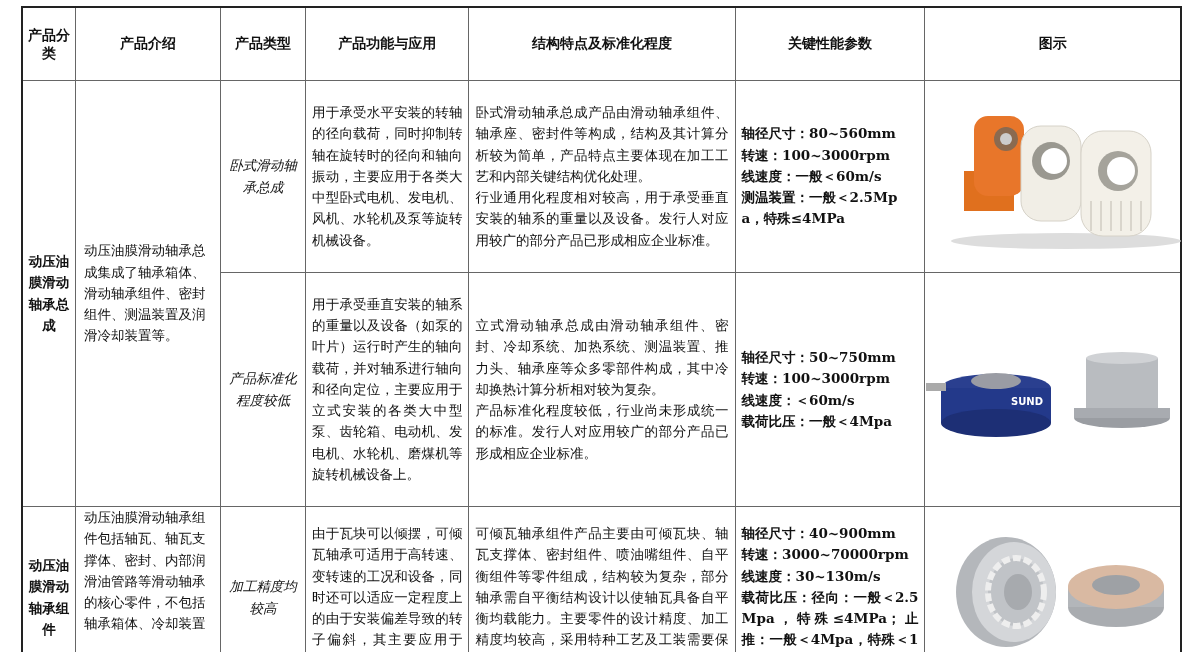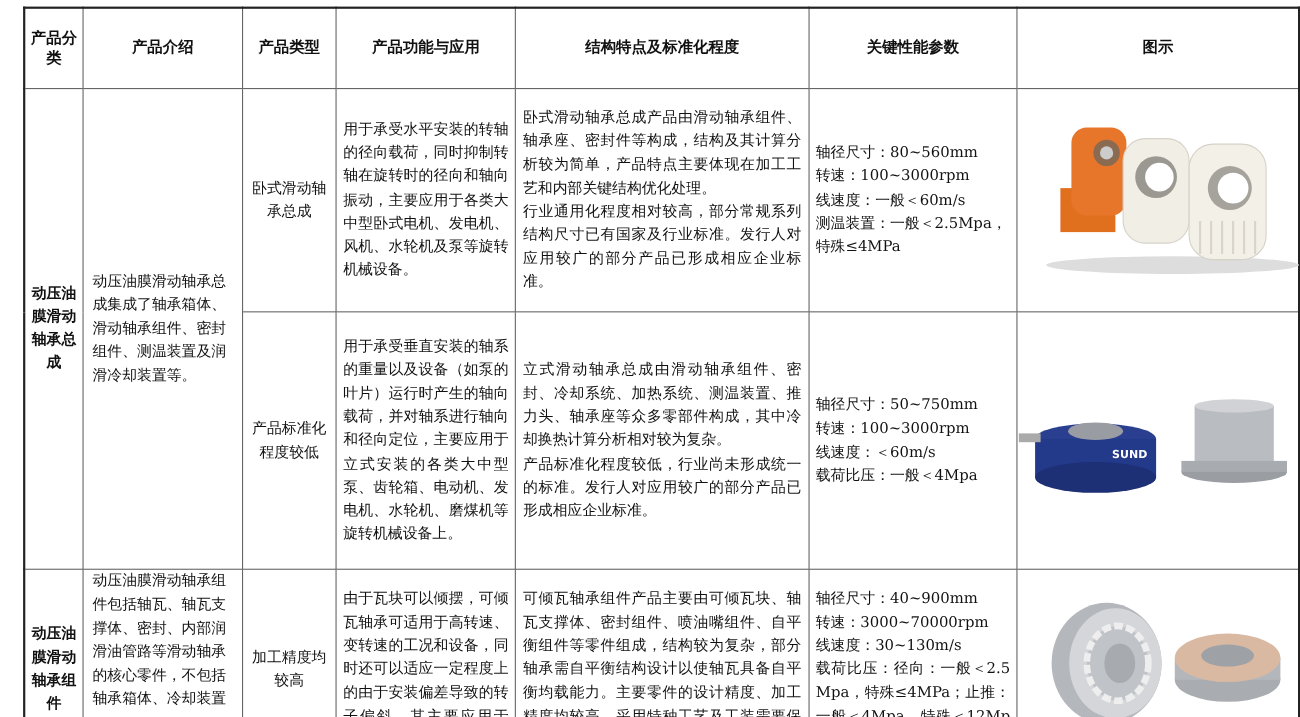--- a/index.html
+++ b/index.html
@@ -3,25 +3,25 @@
 <meta charset="utf-8">
 <style>
   html, body { margin:0; padding:0; background:#fff; }
   body { width:1182px; height:652px; overflow:hidden; position:relative;
          font-family: "DejaVu Serif", "Liberation Serif", serif; color:#111; }
   table { position:absolute; left:21px; top:6px; border-collapse:collapse; table-layout:fixed;
           border-top:2px solid #222; border-bottom:2px solid #222; border-left:2px solid #222; border-right:2px solid #222; }
   td, th { border:1px solid #666; padding:16px 6px; font-size:13.5px; line-height:21.3px; vertical-align:middle; word-break:break-all; }
   th { font-weight:bold; font-size:14px; height:40px; text-align:center; font-family:"DejaVu Sans","Liberation Sans",sans-serif; }
   th.cat { line-height:18px; padding:0 4px; }
-  td.center { text-align:center; }
+  td.center { text-align:center;font-style:italic; }
   td.just { text-align:justify; }
   td.cat { text-align:center; padding:0 4px;font-weight:bold; }
   td.top { vertical-align:top; }
-  .params div { white-space:nowrap; }
+  .params div { white-space:nowrap;font-weight:bold; }
   .imgcell { padding:14px; position:relative; }
   .pic { position:absolute; }
 </style>
 </head>
 <body>
 
 <table>
   <colgroup>
     <col style="width:54px">
       <col style="width:146px">
@@ -42,21 +42,21 @@
     <th>图示</th>
   </tr>
 
   <tr style="height:192px">
     <td class="cat" rowspan="2">动压油膜滑动轴承总成</td>
     <td rowspan="2" style="padding:0 6px 0 8px">动压油膜滑动轴承总成集成了轴承箱体、滑动轴承组件、密封组件、测温装置及润滑冷却装置等。</td>
     <td class="center">卧式滑动轴承总成</td>
     <td class="just">用于承受水平安装的转轴的径向载荷，同时抑制转轴在旋转时的径向和轴向振动，主要应用于各类大中型卧式电机、发电机、风机、水轮机及泵等旋转机械设备。</td>
     <td class="just">
       <div>卧式滑动轴承总成产品由滑动轴承组件、轴承座、密封件等构成，结构及其计算分析较为简单，产品特点主要体现在加工工艺和内部关键结构优化处理。</div>
-      <div>行业通用化程度相对较高，部分常规系列结构尺寸已有国家及行业标准。发行人对应用较广的部分产品已形成相应企业标准。</div>
+      <div>行业通用化程度相对较高，用于承受垂直安装的轴系的重量以及设备。发行人对应用较广的部分产品已形成相应企业标准。</div>
     </td>
     <td class="params">
       <div>轴径尺寸：80~560mm</div>
       <div>转速：100~3000rpm</div>
       <div>线速度：一般＜60m/s</div>
       <div style="white-space:normal">测温装置：一般＜2.5Mpa，特殊≤4MPa</div>
     </td>
     <td class="imgcell">
       <svg class="pic" width="256" height="190" viewBox="0 0 256 190" style="left:1px;top:0">
         <ellipse cx="140" cy="160" rx="115" ry="8" fill="#ddd"></ellipse>

